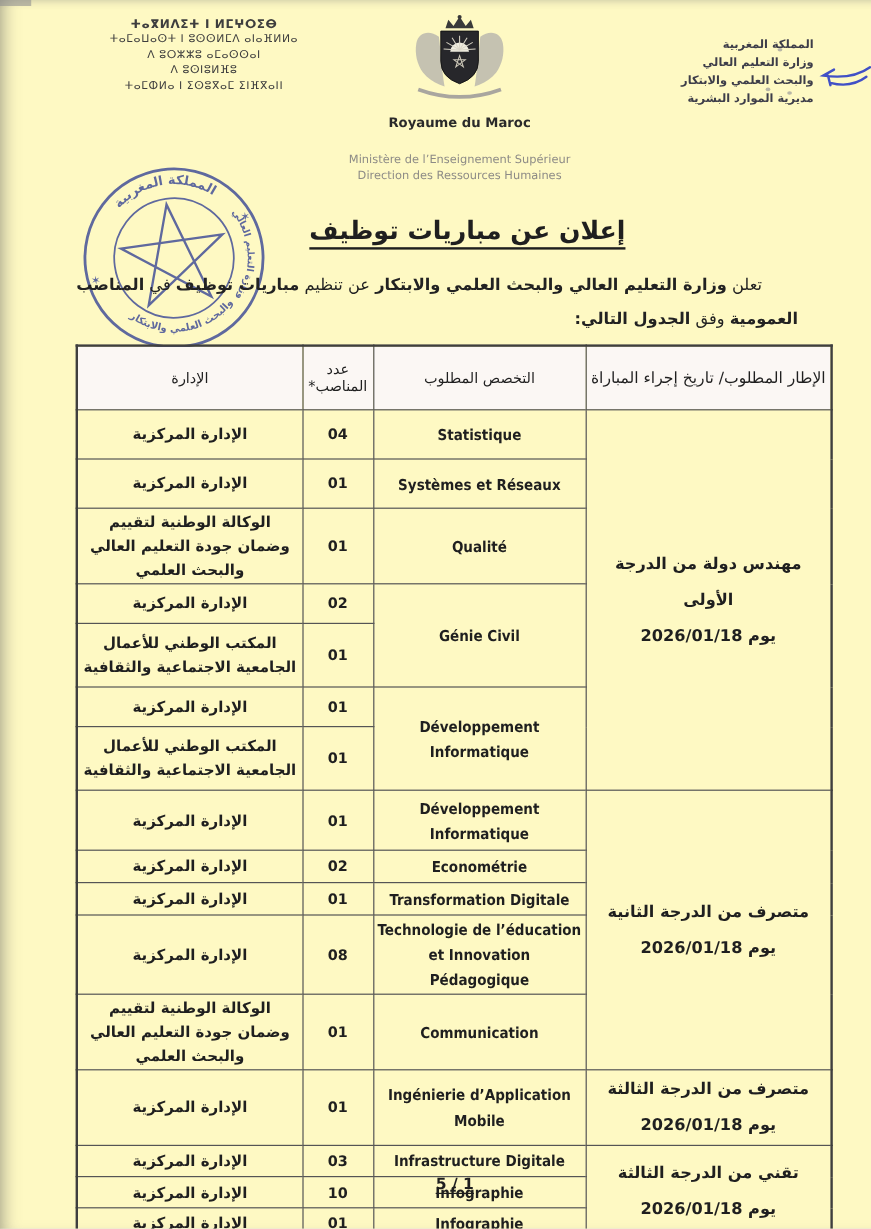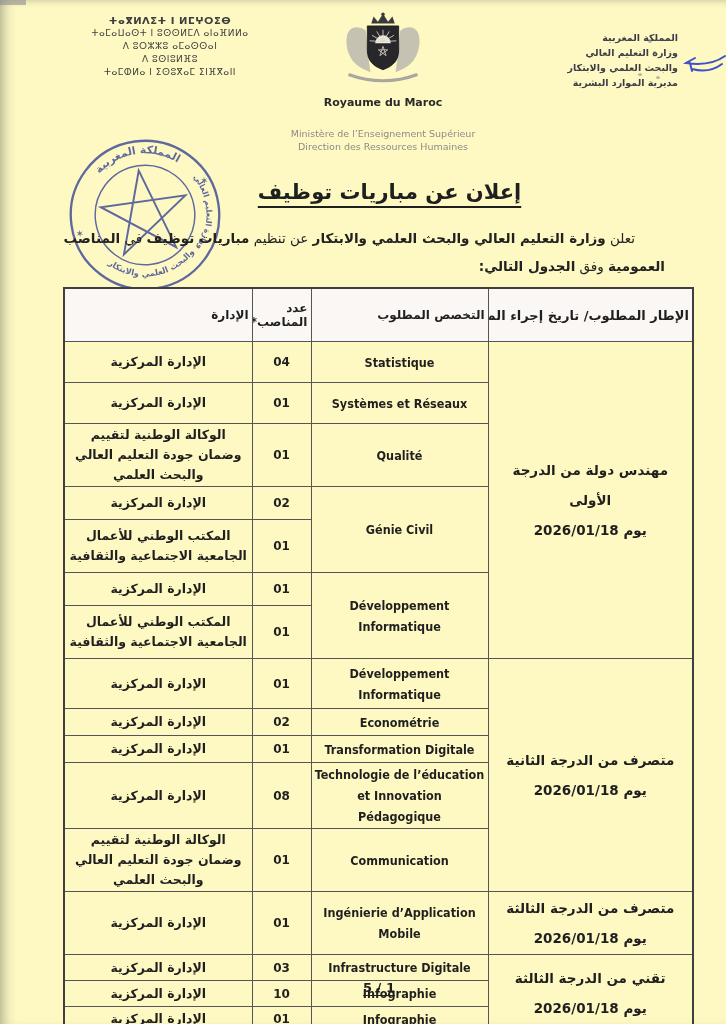--- a/index.html
+++ b/index.html
@@ -31,21 +31,21 @@
 
   
   .pen{left:680px;top:50px;width:46px;height:30px;}
   .dot{width:4px;height:3px;background:#9b9b9b;border-radius:50%;opacity:.7;}
 
   
   table.recruit{position:absolute;left:63px;top:287px;width:629px;border-collapse:collapse;
         table-layout:fixed;direction:rtl;border:2px solid #3f3f3f;border-bottom-width:3px;}
   .recruit th,.recruit td{border:1px solid #555;text-align:center;vertical-align:middle;
         padding:1px 3px;overflow:hidden;}
-  .recruit thead th{font-size:12px;font-weight:700;height:50px;background:#fbf7f4;text-align:right;}
+  .recruit thead th{font-size:12px;font-weight:400;height:50px;background:#fbf7f4;}
   .recruit th.hfw{white-space:nowrap;font-size:13px;}
   td.ar{font-size:12.5px;font-weight:700;line-height:20px;}
   td.fr{font-size:12.5px;font-weight:700;direction:ltr;font-stretch:semi-condensed;line-height:21px;}
   td.cnt{font-size:12px;font-weight:700;direction:ltr;}
   td.fwcell{font-size:13.5px;font-weight:700;}
   td.fwcell .l{display:block;line-height:30px;}
   tr.h50{height:50px;} tr.h41{height:41px;} tr.h33{height:33px;} tr.h53{height:53px;}
   tr.h27{height:27px;} tr.h51{height:51px;} tr.h26{height:26px;}
 
   .footer{left:0;top:980px;width:100%;text-align:center;font-size:13px;font-weight:700;}

